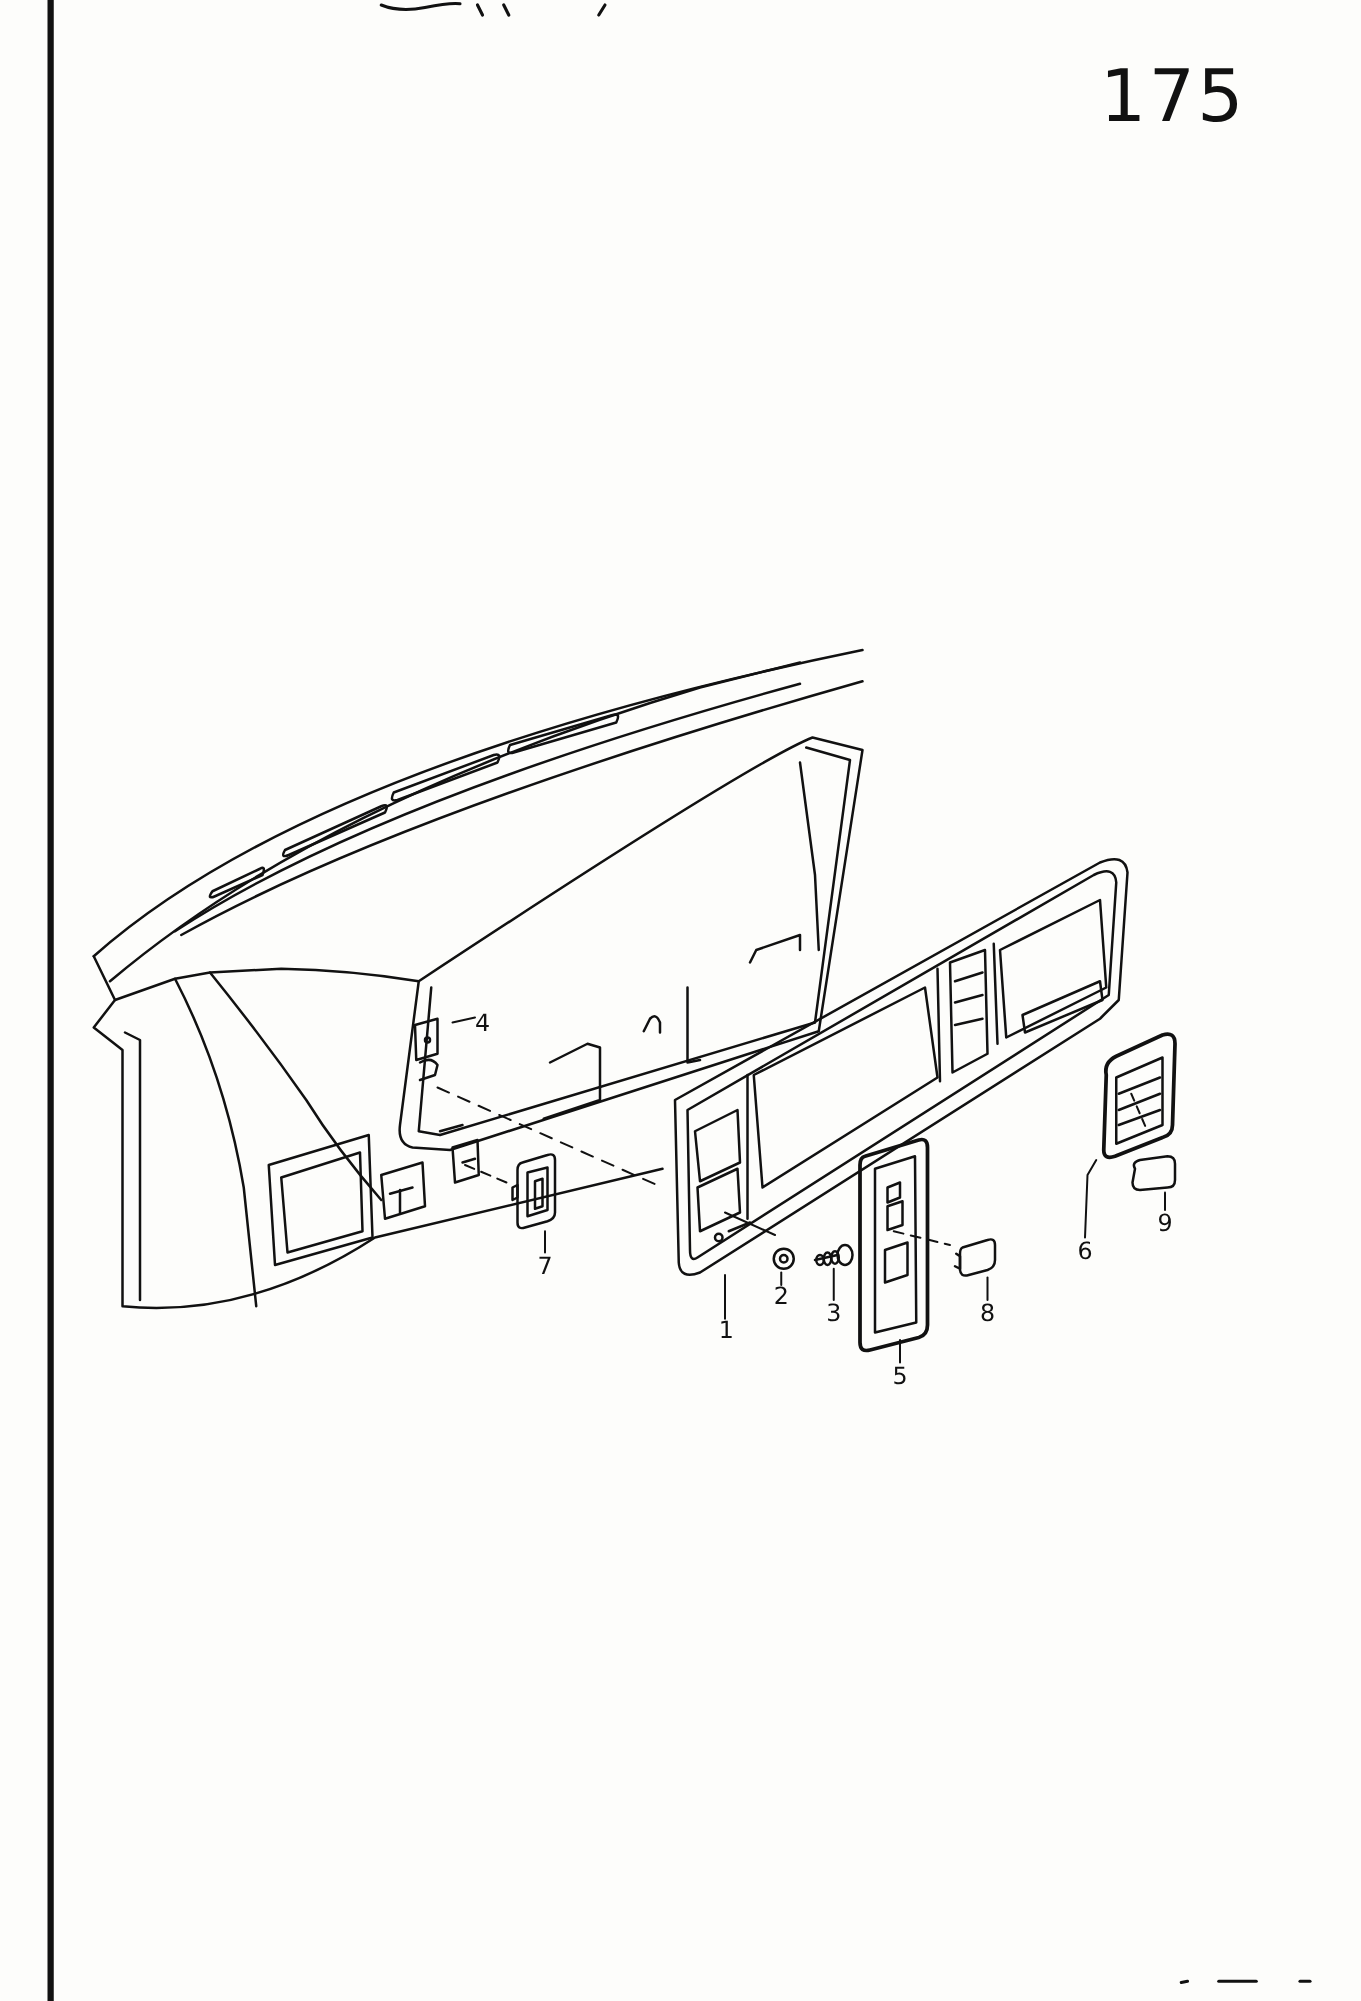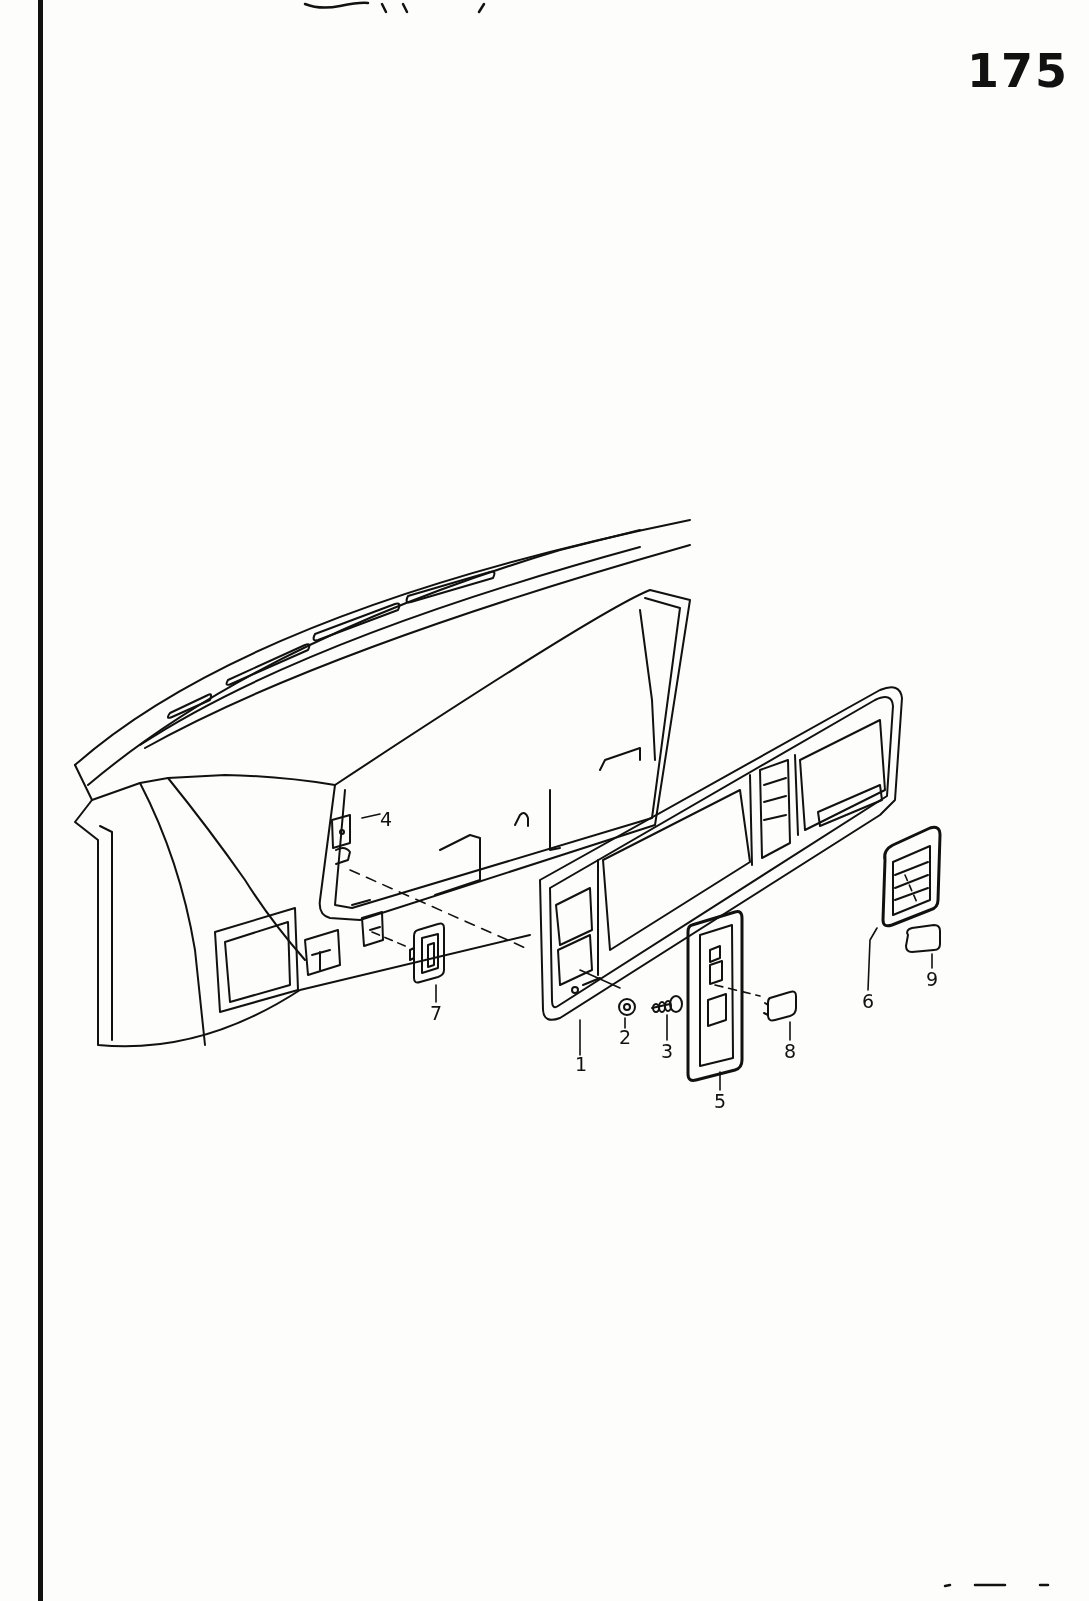--- a/index.html
+++ b/index.html
@@ -1,21 +1,21 @@
 <!DOCTYPE html>
 <html><head>
 <meta charset="utf-8">
 <style>
   html, body { margin:0; padding:0; background:#ffffff; }
   body { width:1089px; height:1601px; position:relative; overflow:hidden;
          font-family:"Liberation Sans", sans-serif; color:#111; }
   .page { position:absolute; left:0; top:0; width:1089px; height:1601px; background:#fdfdfb; }
   .binding { position:absolute; left:38px; top:0; width:5px; height:1601px; background:#111; }
-  .page-number { position:absolute; left:967px; top:48px; font-size:46px; letter-spacing:2px;
-                 font-family:"DejaVu Sans", sans-serif; font-weight:700; line-height:1; color:#111; }
+  .page-number { position:absolute; left:880px; top:48px; font-size:58px; letter-spacing:2px;
+                 font-family:"DejaVu Sans", sans-serif; font-weight:400; line-height:1; color:#111; }
   svg.drawing { position:absolute; left:0; top:0; }
   .callout { position:absolute; font-family:"DejaVu Sans", sans-serif; font-size:19px; line-height:1; color:#111; }
 </style>
 </head>
 <body>
 
 <div class="page">
   <div class="binding"></div>
   <div class="page-number">175</div>
 

